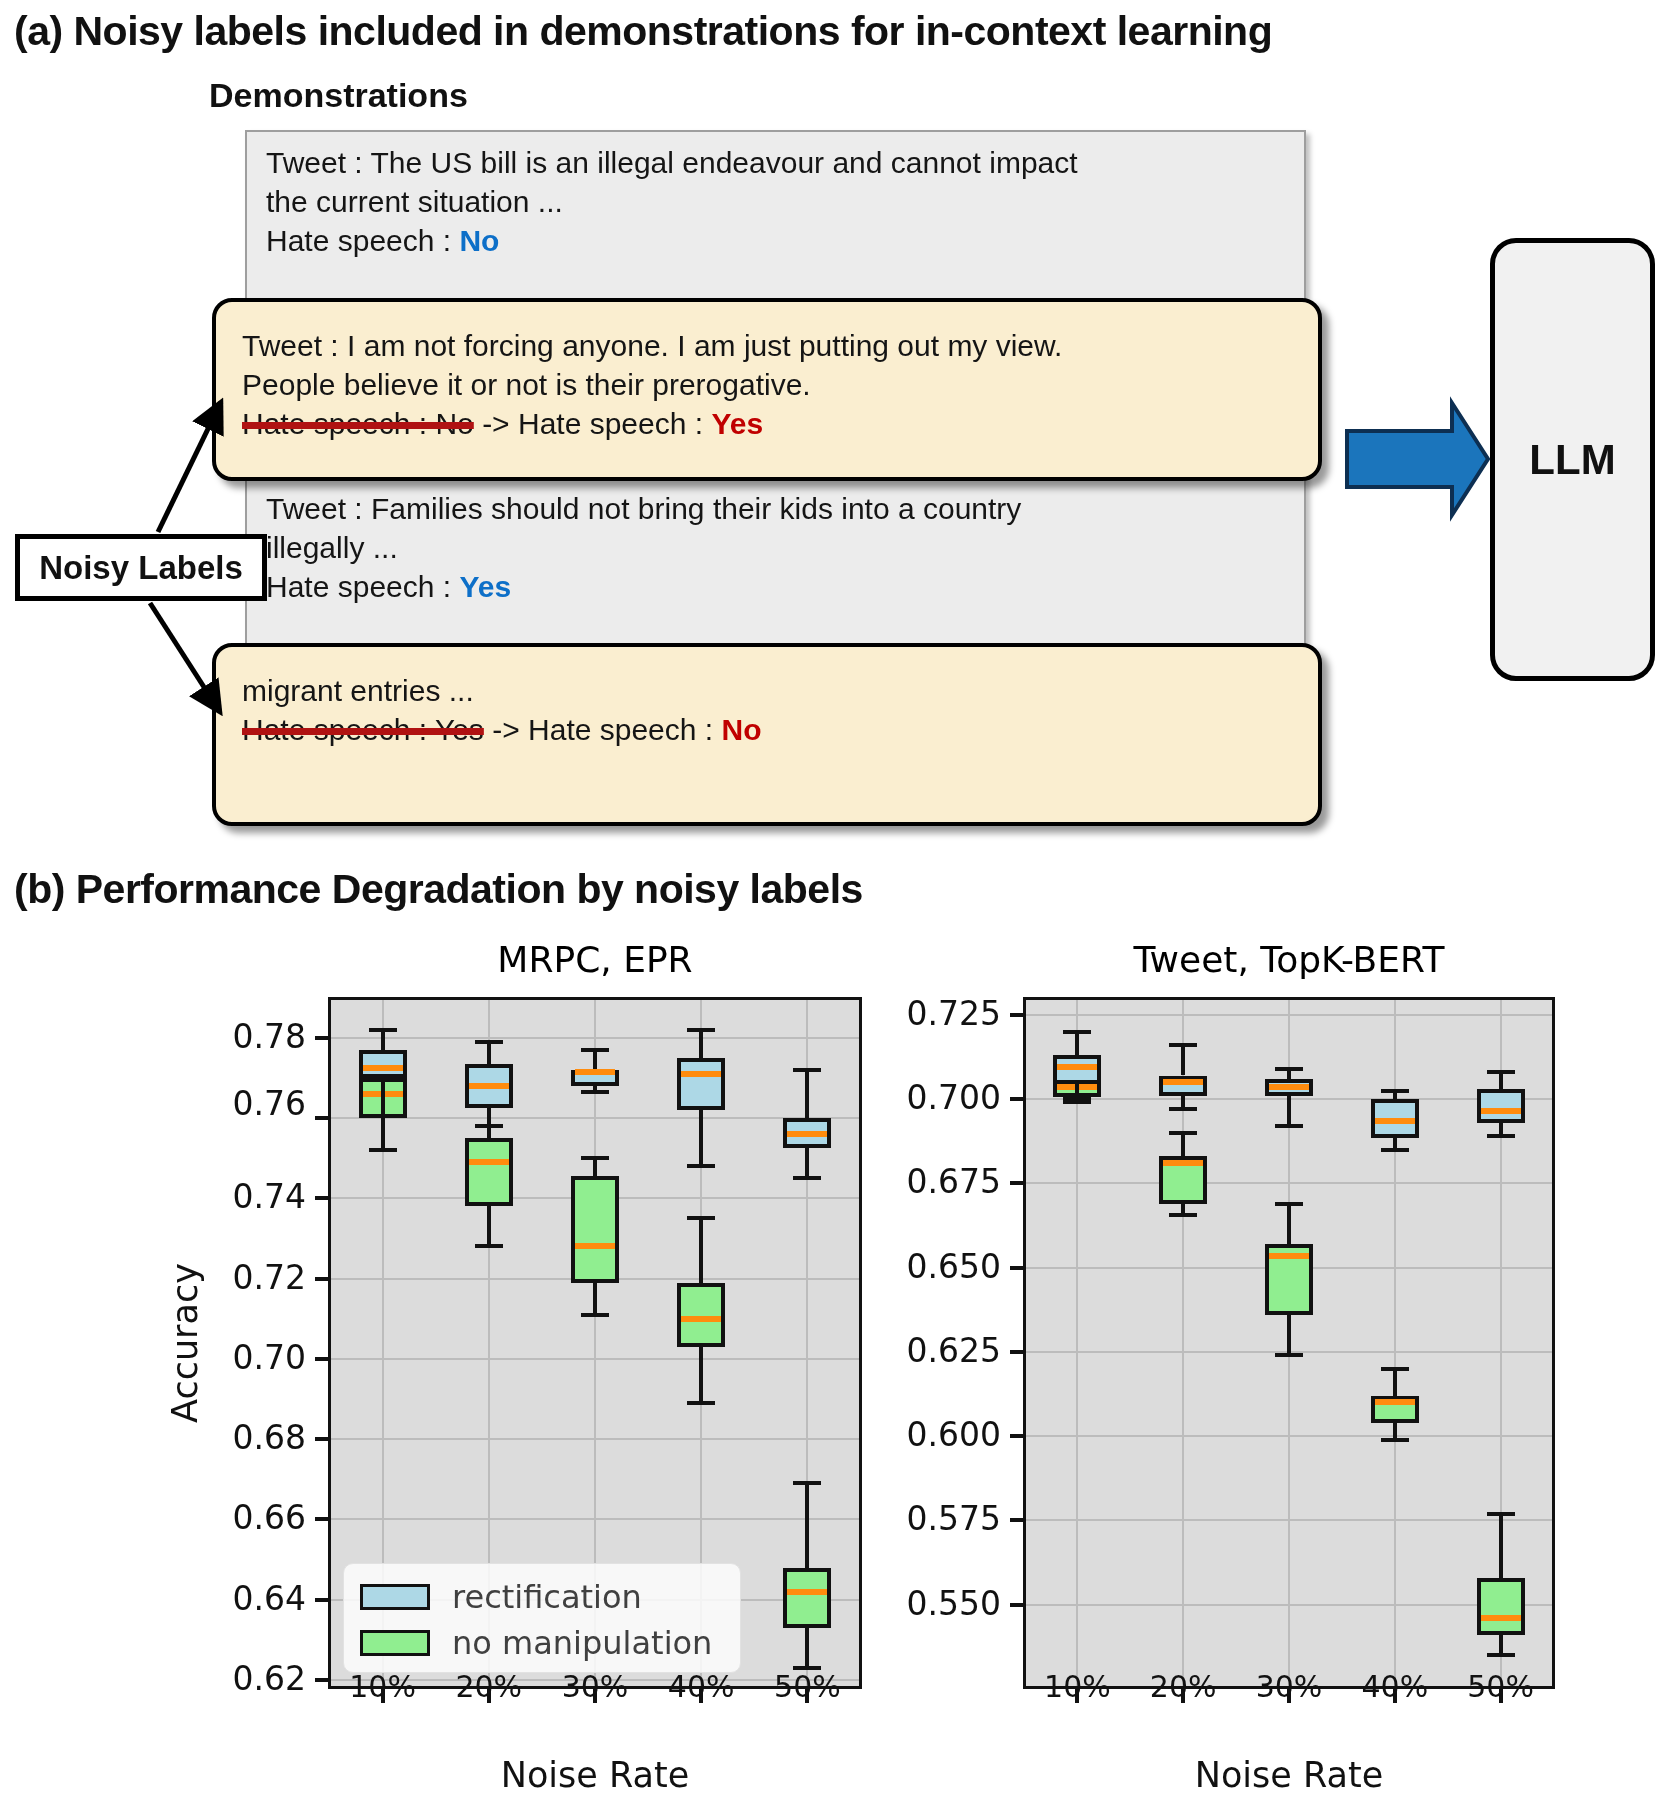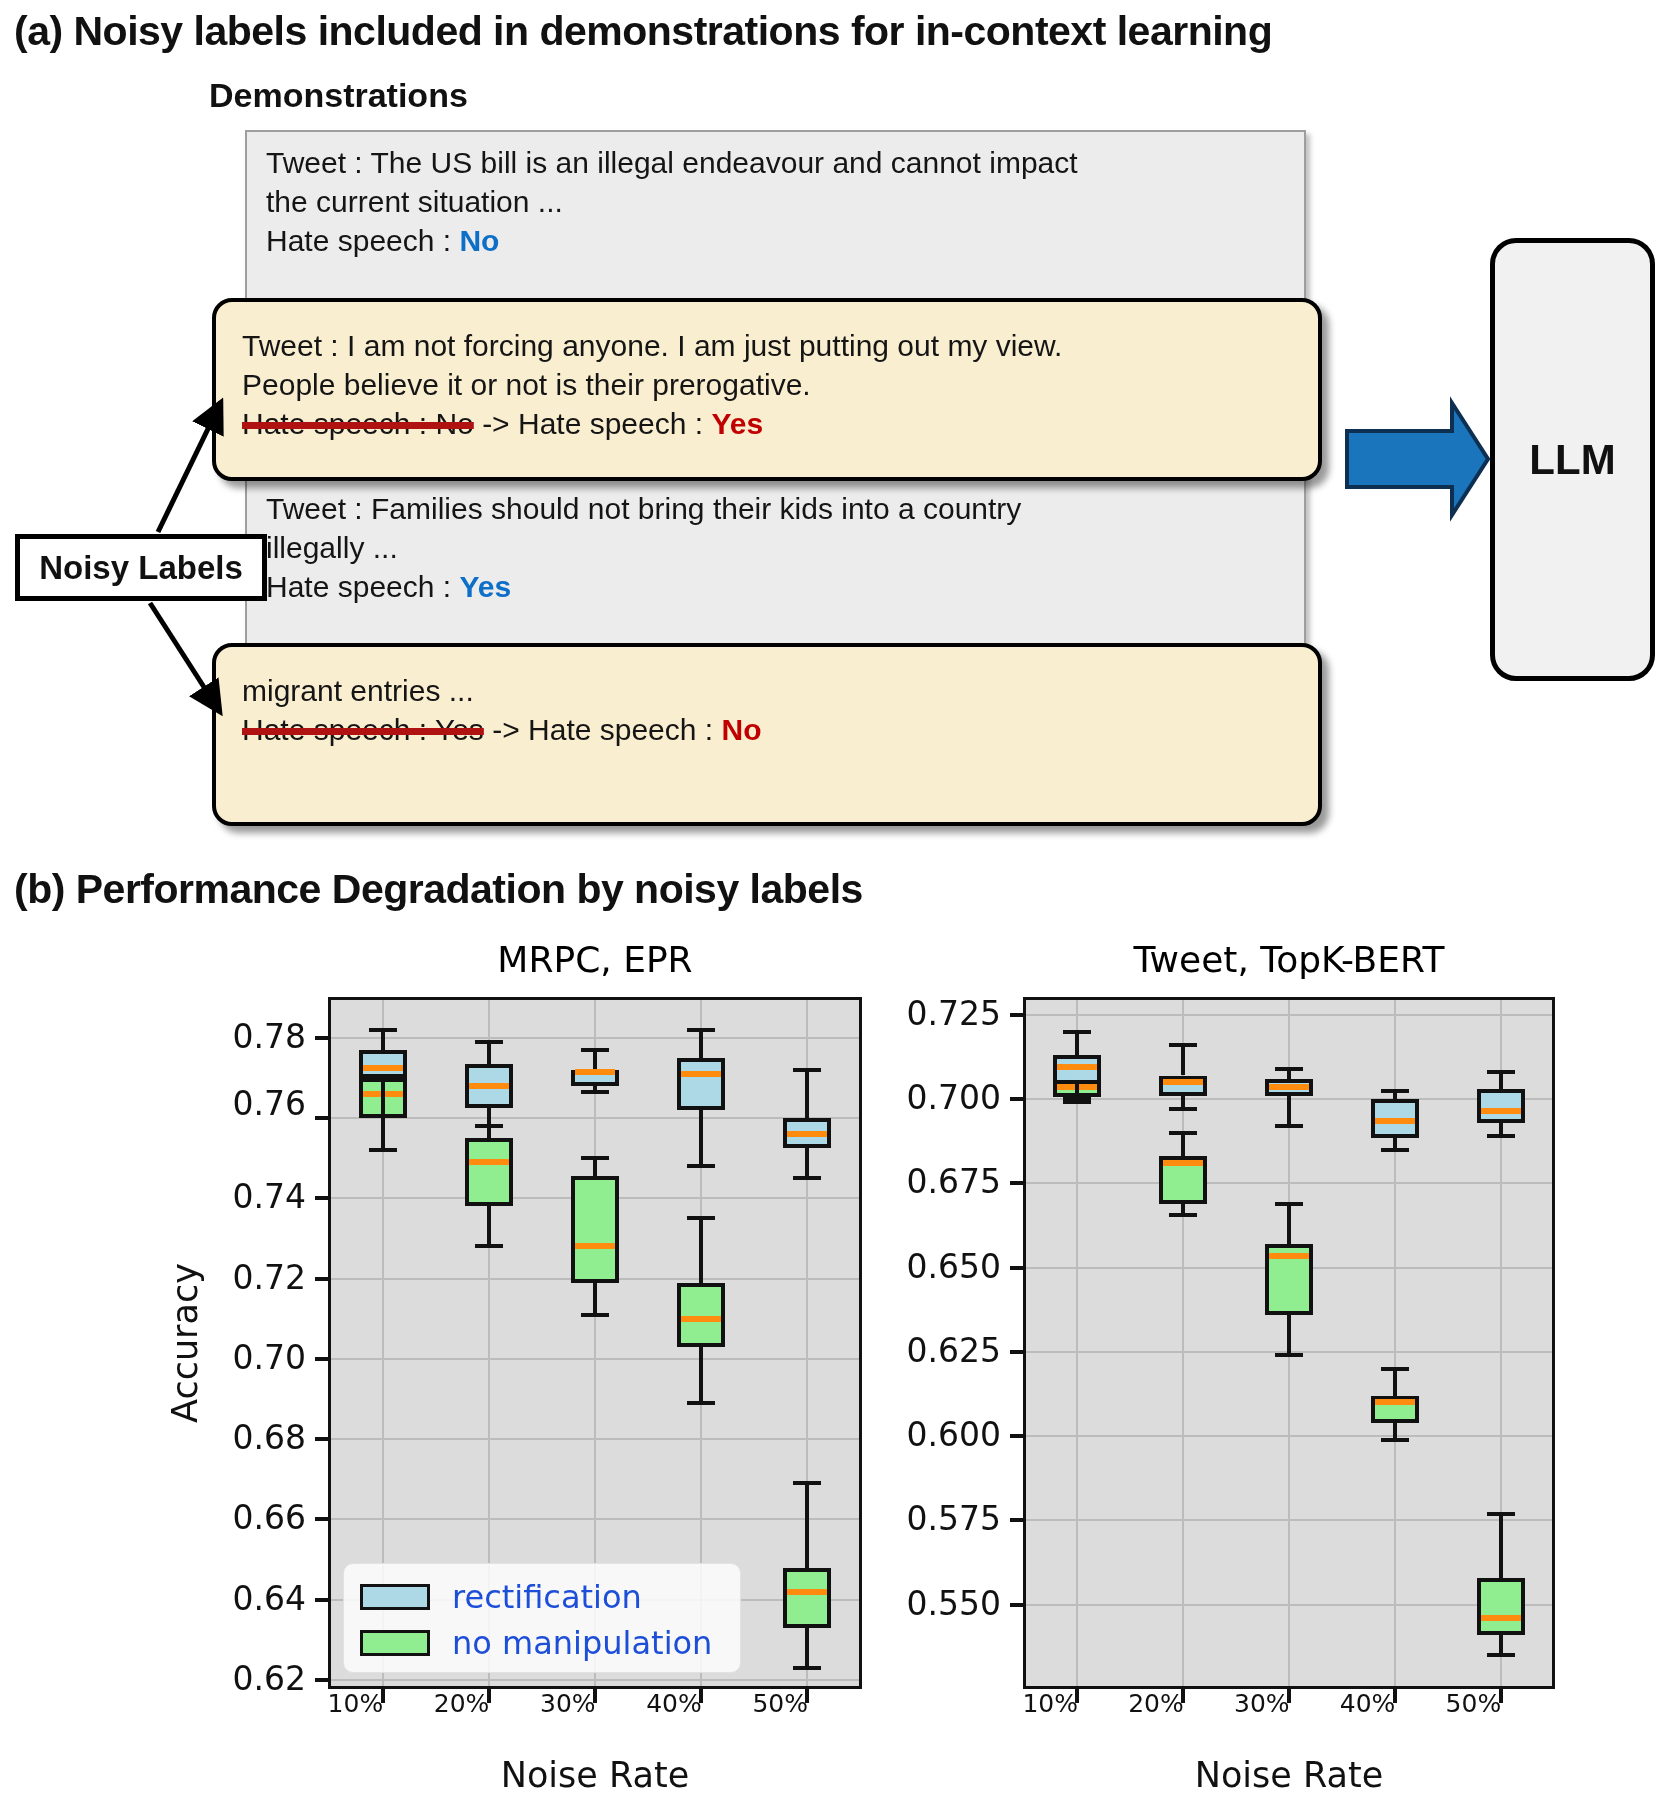--- a/index.html
+++ b/index.html
@@ -29,26 +29,26 @@
   .chart-right{left:1023px;top:997px;width:532px;height:692px;}
   .plot-area{position:absolute;left:0;top:0;width:100%;height:100%;background:#dcdcdc;border:3px solid #111;box-sizing:border-box;overflow:visible;}
   .chart-title{position:absolute;top:-58px;left:0;width:100%;text-align:center;font-family:"DejaVu Sans",sans-serif;font-size:36px;color:#000;}
   .x-axis-label{position:absolute;top:758px;left:0;width:100%;text-align:center;font-family:"DejaVu Sans",sans-serif;font-size:35px;}
   .y-axis-label{position:absolute;left:-293px;top:324px;width:300px;height:44px;display:flex;align-items:center;justify-content:center;transform:rotate(-90deg);font-family:"DejaVu Sans",sans-serif;font-size:35px;}
   .grid-h{position:absolute;left:0;right:0;height:2px;background:#bcbcbc;}
   .grid-v{position:absolute;top:0;bottom:0;width:2px;background:#bcbcbc;}
   .bp{position:absolute;}
   .ytick-label{position:absolute;left:-122px;width:100px;text-align:right;font-family:"DejaVu Sans",sans-serif;font-size:33px;}
   .ytick-mark{position:absolute;left:-13px;width:13px;height:4px;background:#111;}
-  .xtick-label{position:absolute;top:692px;width:110px;text-align:left;font-family:"DejaVu Sans",sans-serif;font-size:25px;}
+  .xtick-label{position:absolute;top:672px;width:110px;text-align:center;font-family:"DejaVu Sans",sans-serif;font-size:30px;}
   .xtick-mark{position:absolute;top:692px;width:4px;height:14px;background:#111;}
   .legend{display:none;position:absolute;left:15px;top:566px;width:398px;height:110px;background:rgba(253,253,253,0.85);border:1px solid #e2e2e2;border-radius:10px;box-sizing:border-box;padding:10px 0 0 16px;}
   .legend-row{display:flex;align-items:center;height:46px;}
   .legend-swatch{display:inline-block;width:70px;height:26px;border:3px solid #111;box-sizing:border-box;margin-right:22px;}
-  .legend-text{font-family:"DejaVu Sans",sans-serif;font-size:32px;color:#1d4ed8;}
+  .legend-text{font-family:"DejaVu Sans",sans-serif;font-size:32px;color:#404040;}
 </style>
 </head>
 <body>
 
 <div class="abs panel-title" style="left:14px;top:8px;width:1630px;">(a) Noisy labels included in demonstrations for in-context learning</div>
 
 <div class="abs demos-label" style="left:185px;top:76px;margin-left:24px;">Demonstrations</div>
 
 <div class="abs demo-container"></div>
 

